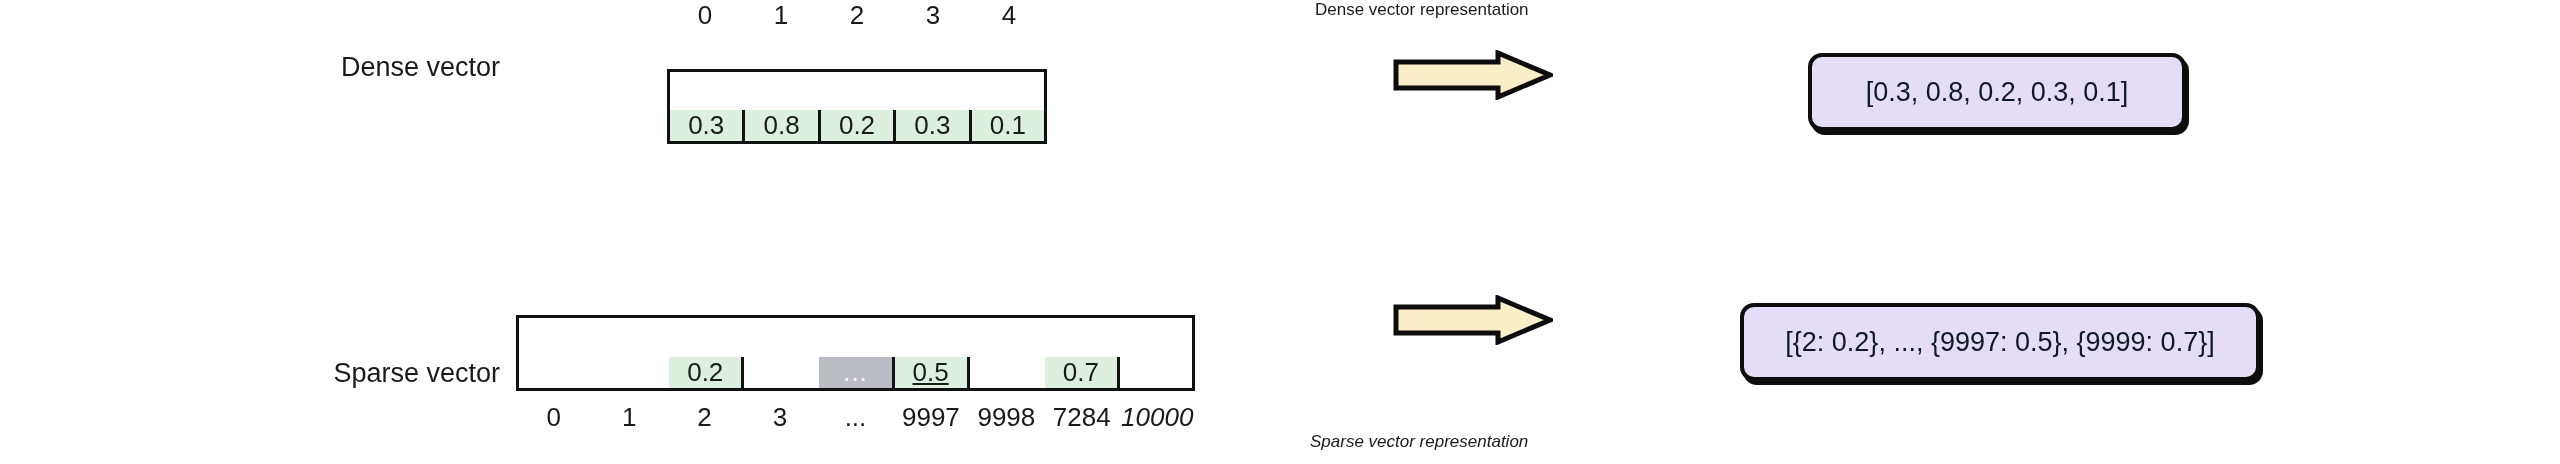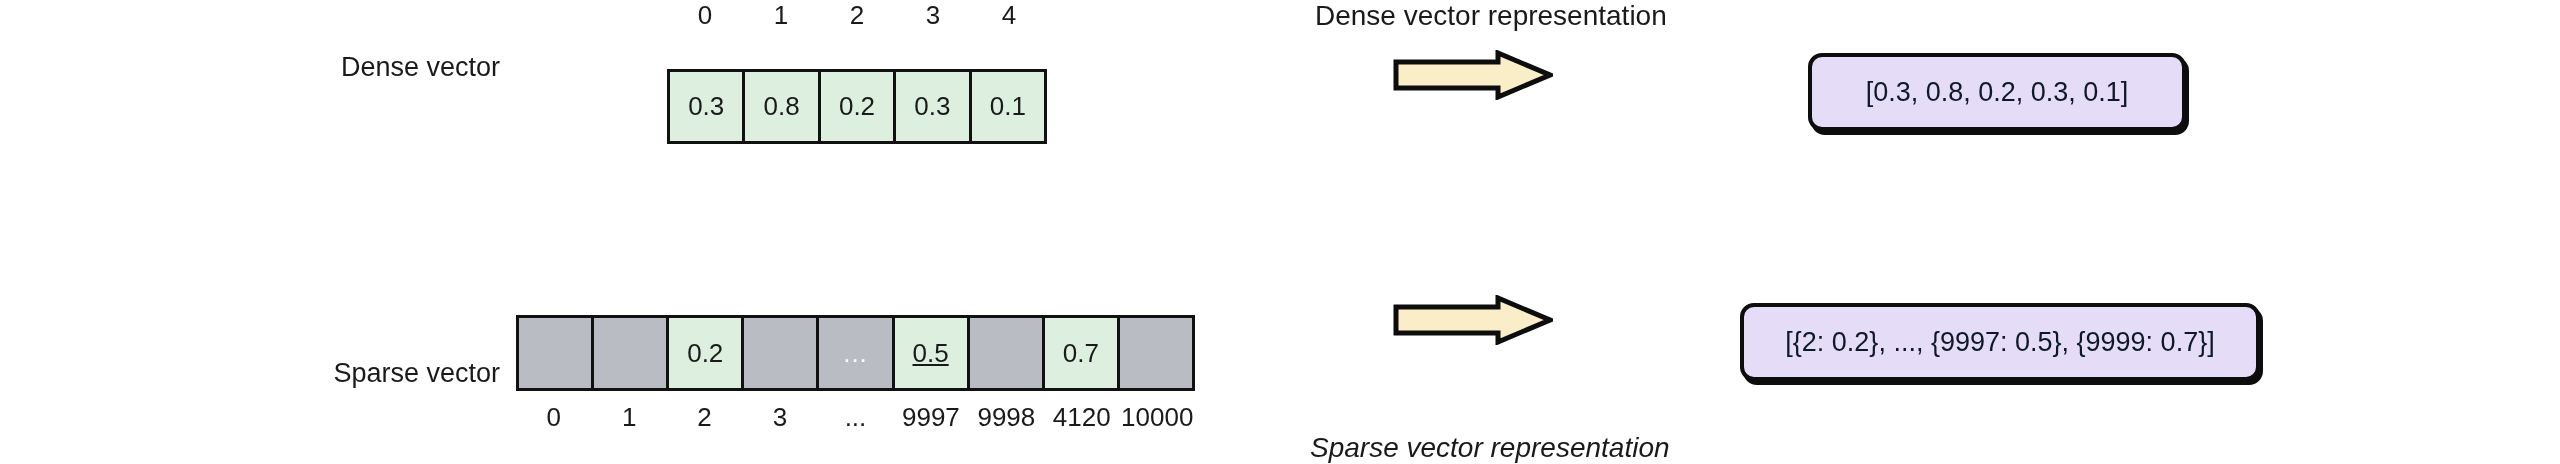--- a/index.html
+++ b/index.html
@@ -22,30 +22,31 @@
   
   .row-label {
     font-size: 27px;
     color: #1a1a1a;
     white-space: nowrap;
     text-align: right;
   }
 
   
   .caption {
-    font-size: 28px;
+    font-size: 17px;
     color: #1a1a1a;
     white-space: nowrap;
   }
 
   
   .strip {
     display: flex;
     box-sizing: border-box;
     border: 3px solid #111111;
+    align-items: flex-end;
   }
   .cell {
     box-sizing: border-box;
     display: flex;
     align-items: center;
     justify-content: center;
     font-size: 26px;
     color: #1a1a1a;
     border-right: 3px solid #111111;
     background: #ddf0e0;
@@ -139,22 +140,22 @@
     </div>
 
   <div class="ticks" id="sparse-ticks" style="left:516px; top:402px; width:679px;">
       <div class="tick" style="flex: 1 1 0px;">0</div>
       <div class="tick" style="flex: 1 1 0px;">1</div>
       <div class="tick" style="flex: 1 1 0px;">2</div>
       <div class="tick" style="flex: 1 1 0px;">3</div>
       <div class="tick" style="flex: 1 1 0px;">...</div>
       <div class="tick" style="flex: 1 1 0px;">9997</div>
       <div class="tick" style="flex: 1 1 0px;">9998</div>
-      <div class="tick" style="flex: 1 1 0px;">4120</div>
-      <div class="tick" style="flex: 1 1 0px;">10000</div>
+      <div class="tick" style="flex: 1 1 0px;">7284</div>
+      <div class="tick" style="flex: 1 1 0px; font-style: italic;">10000</div>
     </div>
 
   <div class="arrow-wrap" style="left:1393px; top:295px;">
     <svg width="160" height="50" viewBox="0 0 160 50">
       <path d="M 3 12 L 105 12 L 105 3 L 157 25 L 105 47 L 105 38 L 3 38 Z" fill="#faeec8" stroke="#0d0d0d" stroke-width="5" stroke-linejoin="miter"></path>
     </svg>
   </div>
 
   <div class="result-box" style="left:1740px; top:303px; width:520px; height:78px;">[{2: 0.2}, ..., {9997: 0.5}, {9999: 0.7}]</div>
 

